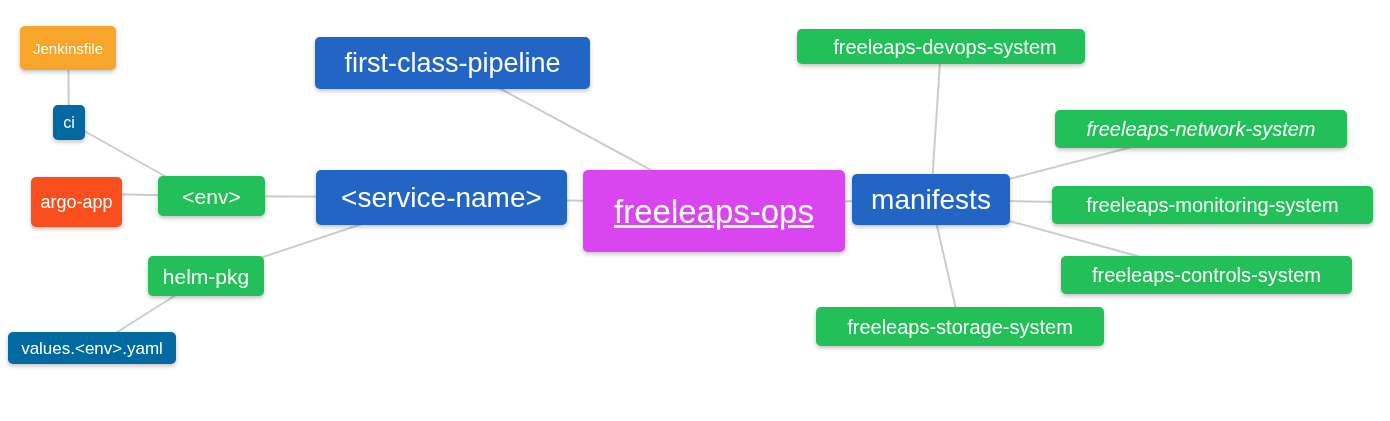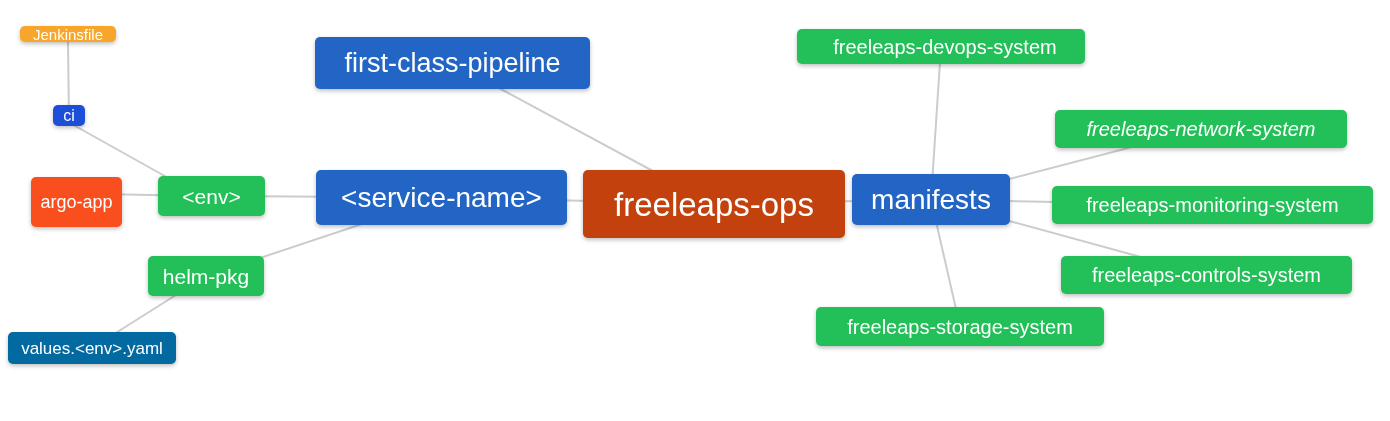--- a/index.html
+++ b/index.html
@@ -47,28 +47,28 @@
       <line x1="452.5" y1="63" x2="714" y2="204" stroke="#CCCCCC" stroke-width="2"></line>
       <line x1="441.5" y1="197.5" x2="714" y2="204" stroke="#CCCCCC" stroke-width="2"></line>
       <line x1="714" y1="204" x2="931" y2="199.5" stroke="#CCCCCC" stroke-width="2"></line>
       <line x1="931" y1="199.5" x2="941" y2="46.5" stroke="#CCCCCC" stroke-width="2"></line>
       <line x1="931" y1="199.5" x2="1201" y2="129" stroke="#CCCCCC" stroke-width="2"></line>
       <line x1="931" y1="199.5" x2="1212.5" y2="205" stroke="#CCCCCC" stroke-width="2"></line>
       <line x1="931" y1="199.5" x2="1206.5" y2="275" stroke="#CCCCCC" stroke-width="2"></line>
       <line x1="931" y1="199.5" x2="960" y2="326.5" stroke="#CCCCCC" stroke-width="2"></line>
     </svg>
 
-<div class="node" style="left: 20px; top: 26px; width: 96px; height: 16px; font-size: 15px; background: rgb(248, 166, 43);">Jenkinsfile</div>
-    <div class="node" style="left: 53px; top: 105px; width: 32px; height: 21px; font-size: 16px; background: #1d4ed8;">ci</div>
+<div class="node" style="left: 20px; top: 26px; width: 96px; height: 44px; font-size: 15px; background: rgb(248, 166, 43);">Jenkinsfile</div>
+    <div class="node" style="left: 53px; top: 105px; width: 32px; height: 35px; font-size: 16px; background: #0369a1;">ci</div>
     <div class="node" style="left: 31px; top: 177px; width: 91px; height: 50px; font-size: 18px; background: rgb(249, 78, 30);">argo-app</div>
     <div class="node" style="left: 158px; top: 176px; width: 107px; height: 40px; font-size: 21px; background: rgb(35, 191, 88);">&lt;env&gt;</div>
     <div class="node" style="left: 148px; top: 256px; width: 116px; height: 40px; font-size: 21px; background: rgb(35, 191, 88);">helm-pkg</div>
     <div class="node" style="left: 8px; top: 332px; width: 168px; height: 32px; font-size: 17px; background: #0369a1;">values.&lt;env&gt;.yaml</div>
     <div class="node" style="left: 315px; top: 37px; width: 275px; height: 52px; font-size: 27px; background: rgb(34, 101, 197);">first-class-pipeline</div>
     <div class="node" style="left: 316px; top: 170px; width: 251px; height: 55px; font-size: 28px; background: rgb(34, 101, 197);">&lt;service-name&gt;</div>
-    <div class="node" style="left: 583px; top: 170px; width: 262px; height: 68px; font-size: 33px; background: #c2410c;">freeleaps-ops</div>
+    <div class="node" style="left: 583px; top: 170px; width: 262px; height: 82px; font-size: 33px; background: #d946ef; text-decoration: underline;">freeleaps-ops</div>
     <div class="node" style="left: 852px; top: 174px; width: 158px; height: 51px; font-size: 28px; background: rgb(34, 101, 197);">manifests</div>
     <div class="node" style="left: 797px; top: 29px; width: 288px; height: 35px; font-size: 20px; background: rgb(35, 191, 88); padding-left: 8px;">freeleaps-devops-system</div>
     <div class="node" style="left: 1055px; top: 110px; width: 292px; height: 38px; font-size: 20px; background: rgb(35, 191, 88); font-style: italic;">freeleaps-network-system</div>
     <div class="node" style="left: 1052px; top: 186px; width: 321px; height: 38px; font-size: 20px; background: rgb(35, 191, 88);">freeleaps-monitoring-system</div>
     <div class="node" style="left: 1061px; top: 256px; width: 291px; height: 38px; font-size: 20px; background: rgb(35, 191, 88);">freeleaps-controls-system</div>
     <div class="node" style="left: 816px; top: 307px; width: 288px; height: 39px; font-size: 20px; background: rgb(35, 191, 88); text-align: right;">freeleaps-storage-system</div>
   </div>
 
 </body></html>

